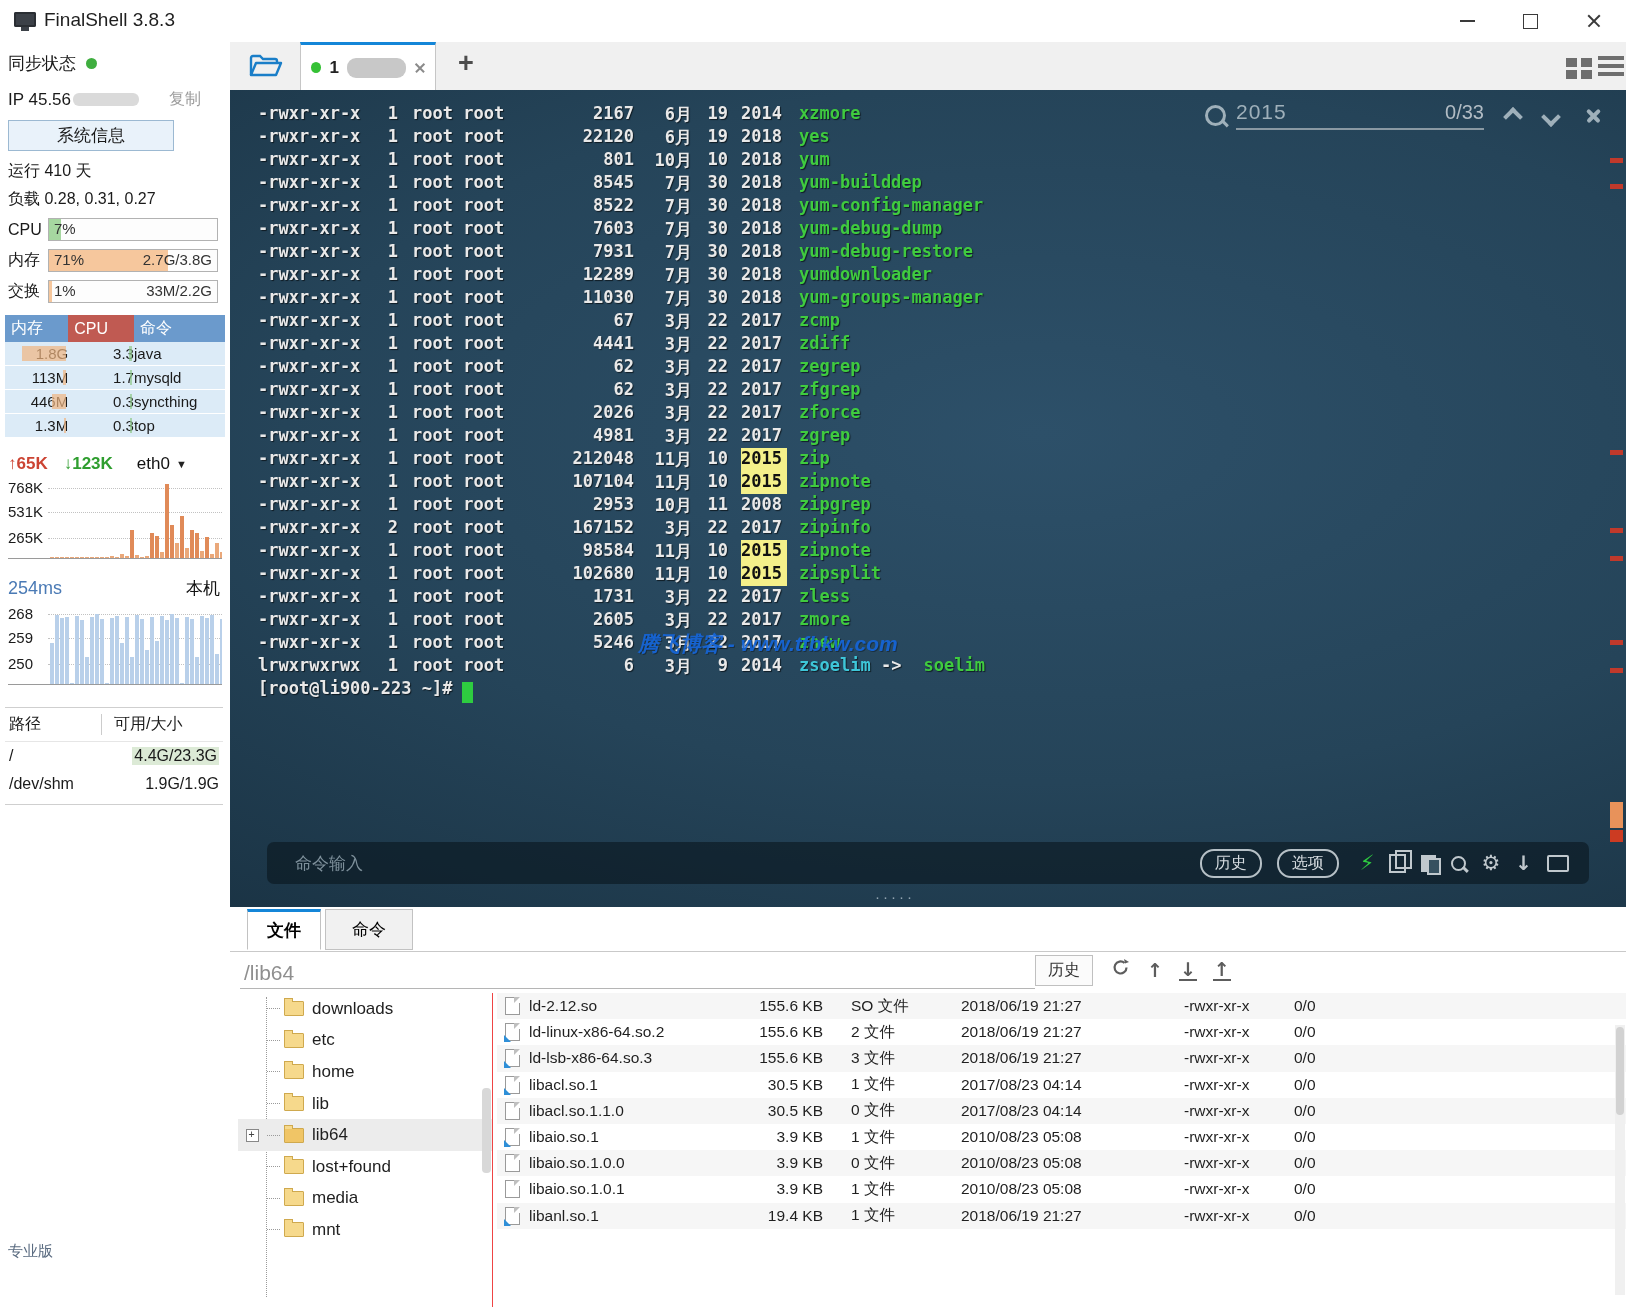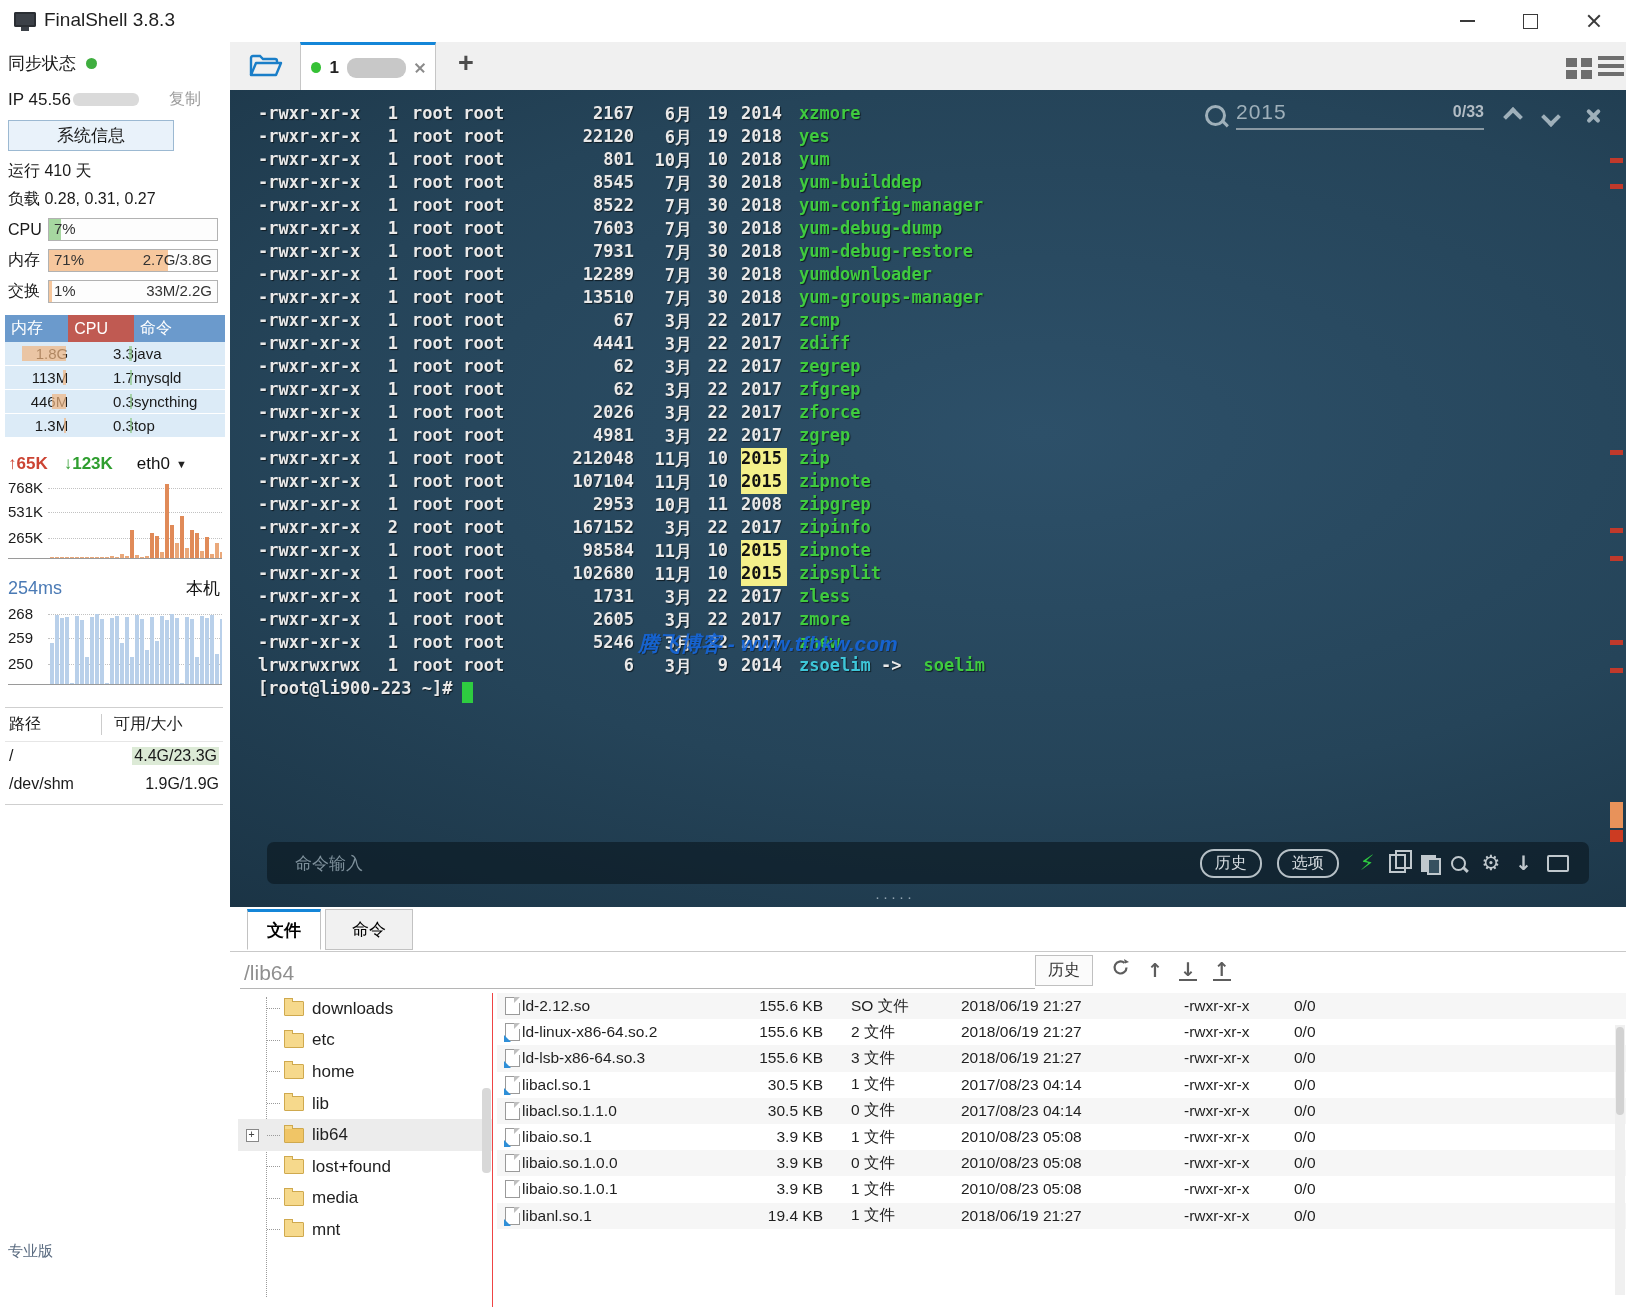--- a/index.html
+++ b/index.html
@@ -93,21 +93,21 @@
   .tn{margin-left:12px;color:#3fcb3f;} .tn.cy{color:#3ec6d8;} .tw{color:#e9e9e9;}
   .prompt{padding-left:28px;}
   .cursor{display:inline-block;width:11px;height:21px;background:#2ecc40;margin-left:10px;transform:translateY(4px);}
   .watermark{position:absolute;left:408px;top:540px;font-size:21px;font-style:italic;font-weight:bold;color:#1565d8;opacity:.92;text-shadow:1px 1px 0 rgba(0,0,0,.35);}
 
   .search{position:absolute;left:975px;top:10px;display:flex;align-items:center;color:#9fb0ba;}
   .mag{position:relative;width:15px;height:15px;border:3px solid #9fb0ba;border-radius:50%;margin-right:10px;}
   .mag::after{content:"";position:absolute;left:13px;top:14px;width:8px;height:3px;background:#9fb0ba;transform:rotate(45deg);}
   .squery-wrap{display:flex;justify-content:space-between;align-items:center;width:248px;border-bottom:2px solid #8a99a3;padding-bottom:4px;}
   .squery{font-size:21px;letter-spacing:1px;}
-  .scount{font-size:16px;font-weight:bold;color:#b2bcc4;}
+  .scount{font-size:20px;font-weight:normal;color:#b2bcc4;}
   .chev{position:relative;width:16px;height:10px;margin-left:22px;}
   .chev::before{content:"";position:absolute;left:0;top:0;width:10px;height:10px;border-left:4px solid #9fb0ba;border-top:4px solid #9fb0ba;}
   .chev.up::before{transform:rotate(45deg);} .chev.down::before{transform:rotate(225deg);}
   .sclose{position:relative;width:15px;height:15px;margin-left:26px;}
   .sclose::before,.sclose::after{content:"";position:absolute;left:-1px;top:6px;width:17px;height:3.5px;background:#9fb0ba;border-radius:2px;}
   .sclose::before{transform:rotate(45deg);} .sclose::after{transform:rotate(-45deg);}
 
   .cmdbar{position:absolute;left:37px;top:752px;width:1322px;height:42px;background:rgba(10,22,31,.62);border-radius:7px;display:flex;align-items:center;}
   .cmd-ph{margin-left:28px;font-size:17px;color:#7e909b;}
   .cmd-right{margin-left:auto;display:flex;align-items:center;gap:15px;padding-right:20px;}
@@ -156,21 +156,21 @@
   .titem.sel .fold{background:#f0c566;}
   .tscroll{position:absolute;right:1px;top:95px;width:9px;height:85px;background:#d8d8d8;border-radius:4px;}
 
   .ftable{position:absolute;left:267px;top:0;right:0;height:314px;overflow:hidden;font-size:15.5px;color:#1f1f1f;}
   .fhead{display:grid;grid-template-columns:232px 108px 112px 215px 115px 1fr;height:29px;align-items:center;border-bottom:1px solid #cfcfcf;color:#333;}
   .fhead span{padding-left:13px;border-left:1px solid #d2d2d2;height:20px;line-height:20px;}
   .fhead span:first-child{border-left:none;padding-left:8px;}
   .sort{font-size:9px;color:#555;margin-left:8px;}
   .frow{display:grid;grid-template-columns:232px 108px 112px 215px 115px 1fr;height:26.2px;align-items:center;}
   .frow:nth-child(odd){background:#f6f6f6;}
-  .fname{display:flex;align-items:center;gap:2px;padding-left:8px;}
+  .fname{display:flex;align-items:center;gap:9px;padding-left:8px;}
   .fi{position:relative;width:13px;height:16px;border:1px solid #9a9a9a;background:#fff;flex:0 0 auto;}
   .fi::before{content:"";position:absolute;top:-1px;right:-1px;border:3px solid;border-color:#bfbfbf #fff #fff #bfbfbf;}
   .fi.link::after{content:"";position:absolute;left:-2px;bottom:-2px;border-style:solid;border-width:7px 0 0 7px;border-color:transparent transparent transparent #2e8fd8;}
   .fsize{text-align:right;padding-right:14px;}
   .ftype{padding-left:14px;} .fmtime{padding-left:12px;} .fperm{padding-left:20px;} .fowner{padding-left:15px;}
   .fscroll{position:absolute;right:1px;top:32px;width:10px;height:270px;background:#f0f0f0;}
   .fscroll::before{content:"";position:absolute;left:1px;top:2px;width:8px;height:88px;background:#d2d2d2;border-radius:4px;}
 </style>
 </head>
 <body>
@@ -403,21 +403,21 @@
     <div class="terminal">
       <div id="term-rows">
           <div class="trow"><span class="tp">-rwxr-xr-x</span><span class="tl">1</span><span class="to">root root</span><span class="ts">2167</span><span class="tm">6月</span><span class="td">19</span><span class="ty">2014</span><span class="tn">xzmore</span></div>
           <div class="trow"><span class="tp">-rwxr-xr-x</span><span class="tl">1</span><span class="to">root root</span><span class="ts">22120</span><span class="tm">6月</span><span class="td">19</span><span class="ty">2018</span><span class="tn">yes</span></div>
           <div class="trow"><span class="tp">-rwxr-xr-x</span><span class="tl">1</span><span class="to">root root</span><span class="ts">801</span><span class="tm">10月</span><span class="td">10</span><span class="ty">2018</span><span class="tn">yum</span></div>
           <div class="trow"><span class="tp">-rwxr-xr-x</span><span class="tl">1</span><span class="to">root root</span><span class="ts">8545</span><span class="tm">7月</span><span class="td">30</span><span class="ty">2018</span><span class="tn">yum-builddep</span></div>
           <div class="trow"><span class="tp">-rwxr-xr-x</span><span class="tl">1</span><span class="to">root root</span><span class="ts">8522</span><span class="tm">7月</span><span class="td">30</span><span class="ty">2018</span><span class="tn">yum-config-manager</span></div>
           <div class="trow"><span class="tp">-rwxr-xr-x</span><span class="tl">1</span><span class="to">root root</span><span class="ts">7603</span><span class="tm">7月</span><span class="td">30</span><span class="ty">2018</span><span class="tn">yum-debug-dump</span></div>
           <div class="trow"><span class="tp">-rwxr-xr-x</span><span class="tl">1</span><span class="to">root root</span><span class="ts">7931</span><span class="tm">7月</span><span class="td">30</span><span class="ty">2018</span><span class="tn">yum-debug-restore</span></div>
           <div class="trow"><span class="tp">-rwxr-xr-x</span><span class="tl">1</span><span class="to">root root</span><span class="ts">12289</span><span class="tm">7月</span><span class="td">30</span><span class="ty">2018</span><span class="tn">yumdownloader</span></div>
-          <div class="trow"><span class="tp">-rwxr-xr-x</span><span class="tl">1</span><span class="to">root root</span><span class="ts">13510</span><span class="tm">7月</span><span class="td">30</span><span class="ty">2018</span><span class="tn">yum-groups-manager</span></div>
+          <div class="trow"><span class="tp">-rwxr-xr-x</span><span class="tl">1</span><span class="to">root root</span><span class="ts">11030</span><span class="tm">7月</span><span class="td">30</span><span class="ty">2018</span><span class="tn">yum-groups-manager</span></div>
           <div class="trow"><span class="tp">-rwxr-xr-x</span><span class="tl">1</span><span class="to">root root</span><span class="ts">67</span><span class="tm">3月</span><span class="td">22</span><span class="ty">2017</span><span class="tn">zcmp</span></div>
           <div class="trow"><span class="tp">-rwxr-xr-x</span><span class="tl">1</span><span class="to">root root</span><span class="ts">4441</span><span class="tm">3月</span><span class="td">22</span><span class="ty">2017</span><span class="tn">zdiff</span></div>
           <div class="trow"><span class="tp">-rwxr-xr-x</span><span class="tl">1</span><span class="to">root root</span><span class="ts">62</span><span class="tm">3月</span><span class="td">22</span><span class="ty">2017</span><span class="tn">zegrep</span></div>
           <div class="trow"><span class="tp">-rwxr-xr-x</span><span class="tl">1</span><span class="to">root root</span><span class="ts">62</span><span class="tm">3月</span><span class="td">22</span><span class="ty">2017</span><span class="tn">zfgrep</span></div>
           <div class="trow"><span class="tp">-rwxr-xr-x</span><span class="tl">1</span><span class="to">root root</span><span class="ts">2026</span><span class="tm">3月</span><span class="td">22</span><span class="ty">2017</span><span class="tn">zforce</span></div>
           <div class="trow"><span class="tp">-rwxr-xr-x</span><span class="tl">1</span><span class="to">root root</span><span class="ts">4981</span><span class="tm">3月</span><span class="td">22</span><span class="ty">2017</span><span class="tn">zgrep</span></div>
           <div class="trow"><span class="tp">-rwxr-xr-x</span><span class="tl">1</span><span class="to">root root</span><span class="ts">212048</span><span class="tm">11月</span><span class="td">10</span><span class="ty hl">2015</span><span class="tn">zip</span></div>
           <div class="trow"><span class="tp">-rwxr-xr-x</span><span class="tl">1</span><span class="to">root root</span><span class="ts">107104</span><span class="tm">11月</span><span class="td">10</span><span class="ty hl">2015</span><span class="tn">zipnote</span></div>
           <div class="trow"><span class="tp">-rwxr-xr-x</span><span class="tl">1</span><span class="to">root root</span><span class="ts">2953</span><span class="tm">10月</span><span class="td">11</span><span class="ty">2008</span><span class="tn">zipgrep</span></div>
           <div class="trow"><span class="tp">-rwxr-xr-x</span><span class="tl">2</span><span class="to">root root</span><span class="ts">167152</span><span class="tm">3月</span><span class="td">22</span><span class="ty">2017</span><span class="tn">zipinfo</span></div>

